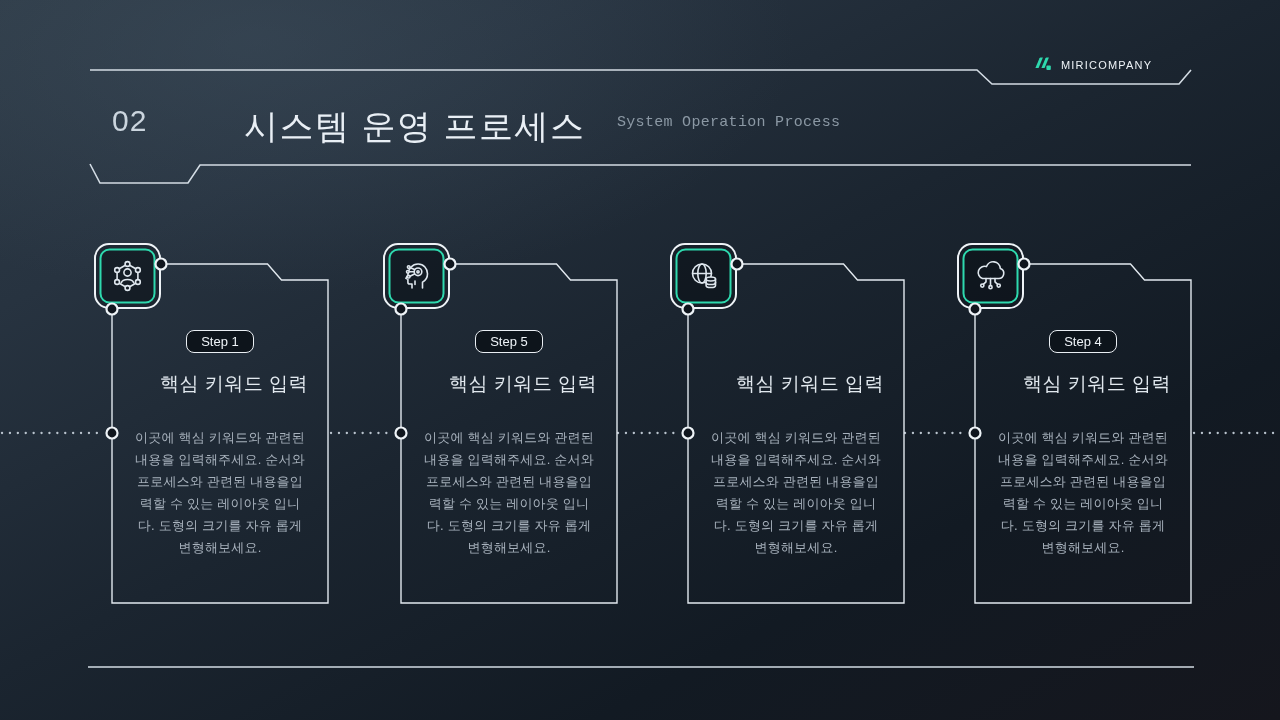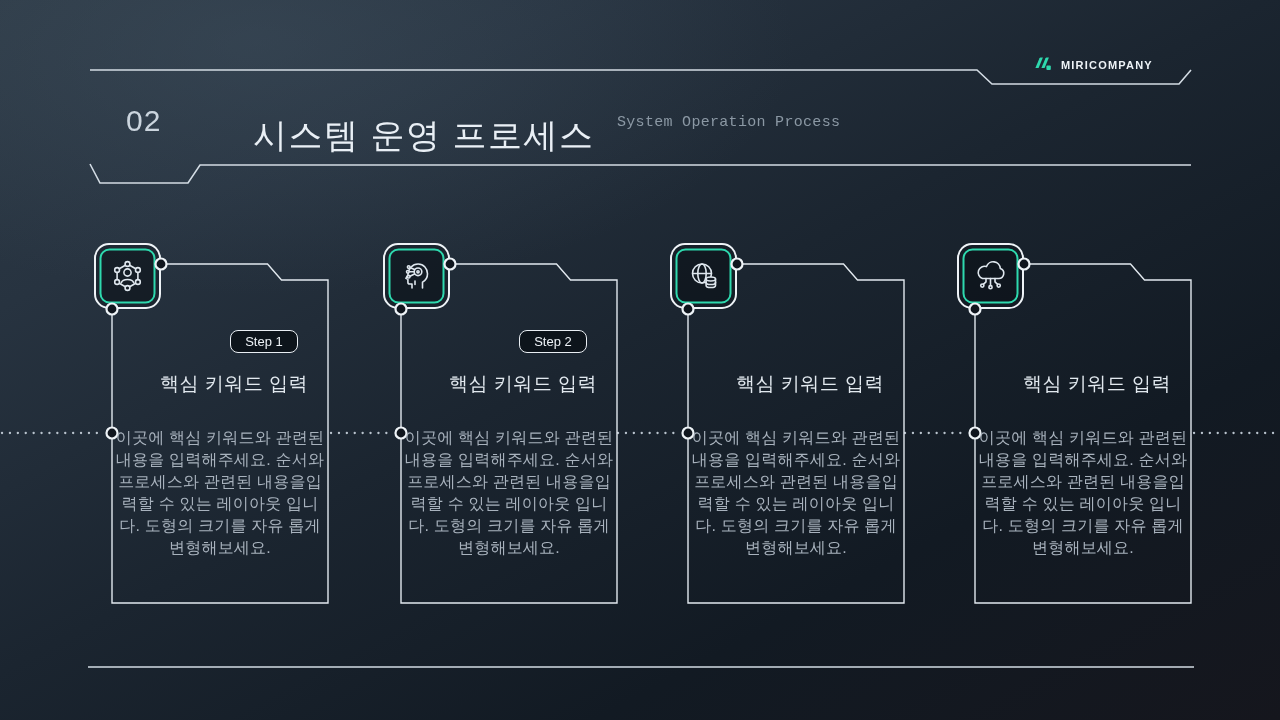--- a/index.html
+++ b/index.html
@@ -10,47 +10,47 @@
       radial-gradient(900px 420px at 20% 6%, rgba(72,90,106,0.35), rgba(72,90,106,0) 60%),
       linear-gradient(152deg, #2e3b47 0%, #273340 22%, #1b2530 48%, #121a23 74%, #15161d 100%);
   }
   svg{display:block;}
   .frame-svg{position:absolute;left:0;top:0;}
   .frameline{fill:none;stroke:#d3dce4;stroke-width:1.6;}
   .frameline.thin{stroke-width:1.3;}
   .dots{stroke:#b9c3cd;stroke-width:2.3;stroke-dasharray:0.1 7.8;stroke-linecap:round;}
 
   .brand{position:absolute;left:1032px;top:54px;display:flex;align-items:center;gap:7px;}
-  .brand-name{color:#eef3f7;font-size:11px;font-weight:bold;letter-spacing:1.2px;}
+  .brand-name{color:#eef3f7;font-size:11px;font-weight:normal;letter-spacing:1.2px;}
 
-  .sec-num{position:absolute;left:126px;top:104px;width:50px;font-size:30px;font-weight:300;color:#cbd5de;letter-spacing:1px;}
-  .page-title{position:absolute;left:240px;top:100px;margin:13px;font-size:34px;font-weight:300;color:#e9eff5;letter-spacing:1.5px;}
+  .sec-num{position:absolute;left:112px;top:104px;width:50px;font-size:30px;font-weight:300;color:#cbd5de;letter-spacing:1px;}
+  .page-title{position:absolute;left:240px;top:100px;margin:4px;font-size:34px;font-weight:300;color:#e9eff5;letter-spacing:1.5px;}
   .page-subtitle{position:absolute;left:617px;top:114px;font-size:15px;color:#8b98a4;letter-spacing:0.3px;font-family:Liberation Mono, monospace;}
 
   .card{position:absolute;top:240px;width:250px;height:380px;}
   .card-deco{position:absolute;left:0;top:0;}
   .outline{fill:none;stroke:#e2e9ef;stroke-width:1.4;}
   .node{fill:#10161e;stroke:#eef3f7;stroke-width:2.2;}
   .icon-outer{fill:rgba(11,17,24,0.35);stroke:#eef3f7;stroke-width:2;}
   .icon-inner{fill:rgba(8,14,20,0.35);stroke:#2ed9ae;stroke-width:2;}
   .glyph{fill:none;stroke:#dfe7ee;stroke-width:1.6;stroke-linecap:round;stroke-linejoin:round;}
   .glyph .nodelet{fill:#141c25;}
   .glyph .solid{fill:#141c25;}
 
   .step-badge{
-    position:absolute;left:20px;width:216px;top:90px;text-align:center;padding-left:44px;
+    position:absolute;left:20px;width:216px;top:90px;text-align:center;
   }
   .step-badge span{
     display:inline-block;border:1.5px solid #e9eef3;border-radius:8px;
     background:#0d141b;color:#eef3f7;font-size:13px;padding:4px 14px;line-height:1;
   }
   .card-title{position:absolute;left:20px;width:244px;top:131px;text-align:center;
     font-size:19px;font-weight:400;color:#e2e9ef;letter-spacing:0.5px;}
   .card-body{position:absolute;left:20px;width:216px;top:187px;text-align:center;
-    font-size:16px;line-height:22px;color:#a8b2bd;white-space:pre-line;letter-spacing:0.2px;}
+    font-size:13px;line-height:22px;color:#a8b2bd;white-space:pre-line;letter-spacing:0.2px;}
 </style>
 </head>
 <body>
 
 <div class="slide">
 
   <svg class="frame-svg" width="1280" height="720" viewBox="0 0 1280 720">
     <polyline class="frameline" points="90,70 977,70 992,84 1179,84 1191,70"></polyline>
     <polyline class="frameline" points="90,164 100,183 188,183 200,165 1191,165"></polyline>
     <line class="frameline thin" x1="88" y1="667" x2="1194" y2="667"></line>
@@ -118,21 +118,21 @@
         <path d="M18,13.6 L13.4,11.6 M17.7,15.8 H12.6 M18,18 L13.4,20.2"></path>
         <circle class="nodelet" cx="12.2" cy="11.1" r="1.3"></circle>
         <circle class="nodelet" cx="11.3" cy="15.8" r="1.3"></circle>
         <circle class="nodelet" cx="12.2" cy="20.7" r="1.3"></circle>
         <path d="M18.5,25 v3.5"></path>
       </g>
       <circle class="node" cx="69" cy="24" r="5.5"></circle>
       <circle class="node" cx="20" cy="69" r="5.5"></circle>
       <circle class="node" cx="20" cy="193" r="5.5"></circle>
     </svg>
-    <div class="step-badge"><span>Step 2</span></div>
+    <div class="step-badge"><span>Step 5</span></div>
     <div class="card-title">핵심 키워드 입력</div>
     <div class="card-body">이곳에 핵심 키워드와 관련된
 내용을 입력해주세요. 순서와
 프로세스와 관련된 내용을입
 력할 수 있는 레이아웃 입니
 다. 도형의 크기를 자유 롭게
 변형해보세요.</div>
   </div>
 
   <div class="card" style="left:668px">
@@ -170,20 +170,21 @@
         <path d="M12,22.5 h16.2 a5.2,5.2 0 0 0 1.6,-10.1 A7.1,7.1 0 0 0 16,10.6 A5.4,5.4 0 0 0 12,22.5 Z"></path>
         <path d="M20,22.5 V29.5 M15.5,22.5 V25.8 L12.8,28.4 M24.5,22.5 V25.8 L27.2,28.4"></path>
         <circle class="nodelet" cx="20" cy="31.2" r="1.6"></circle>
         <circle class="nodelet" cx="11.8" cy="29.6" r="1.6"></circle>
         <circle class="nodelet" cx="28.2" cy="29.6" r="1.6"></circle>
       </g>
       <circle class="node" cx="69" cy="24" r="5.5"></circle>
       <circle class="node" cx="20" cy="69" r="5.5"></circle>
       <circle class="node" cx="20" cy="193" r="5.5"></circle>
     </svg>
+    <div class="step-badge"><span>Step 4</span></div>
     <div class="card-title">핵심 키워드 입력</div>
     <div class="card-body">이곳에 핵심 키워드와 관련된
 내용을 입력해주세요. 순서와
 프로세스와 관련된 내용을입
 력할 수 있는 레이아웃 입니
 다. 도형의 크기를 자유 롭게
 변형해보세요.</div>
   </div>
 
 </div>

